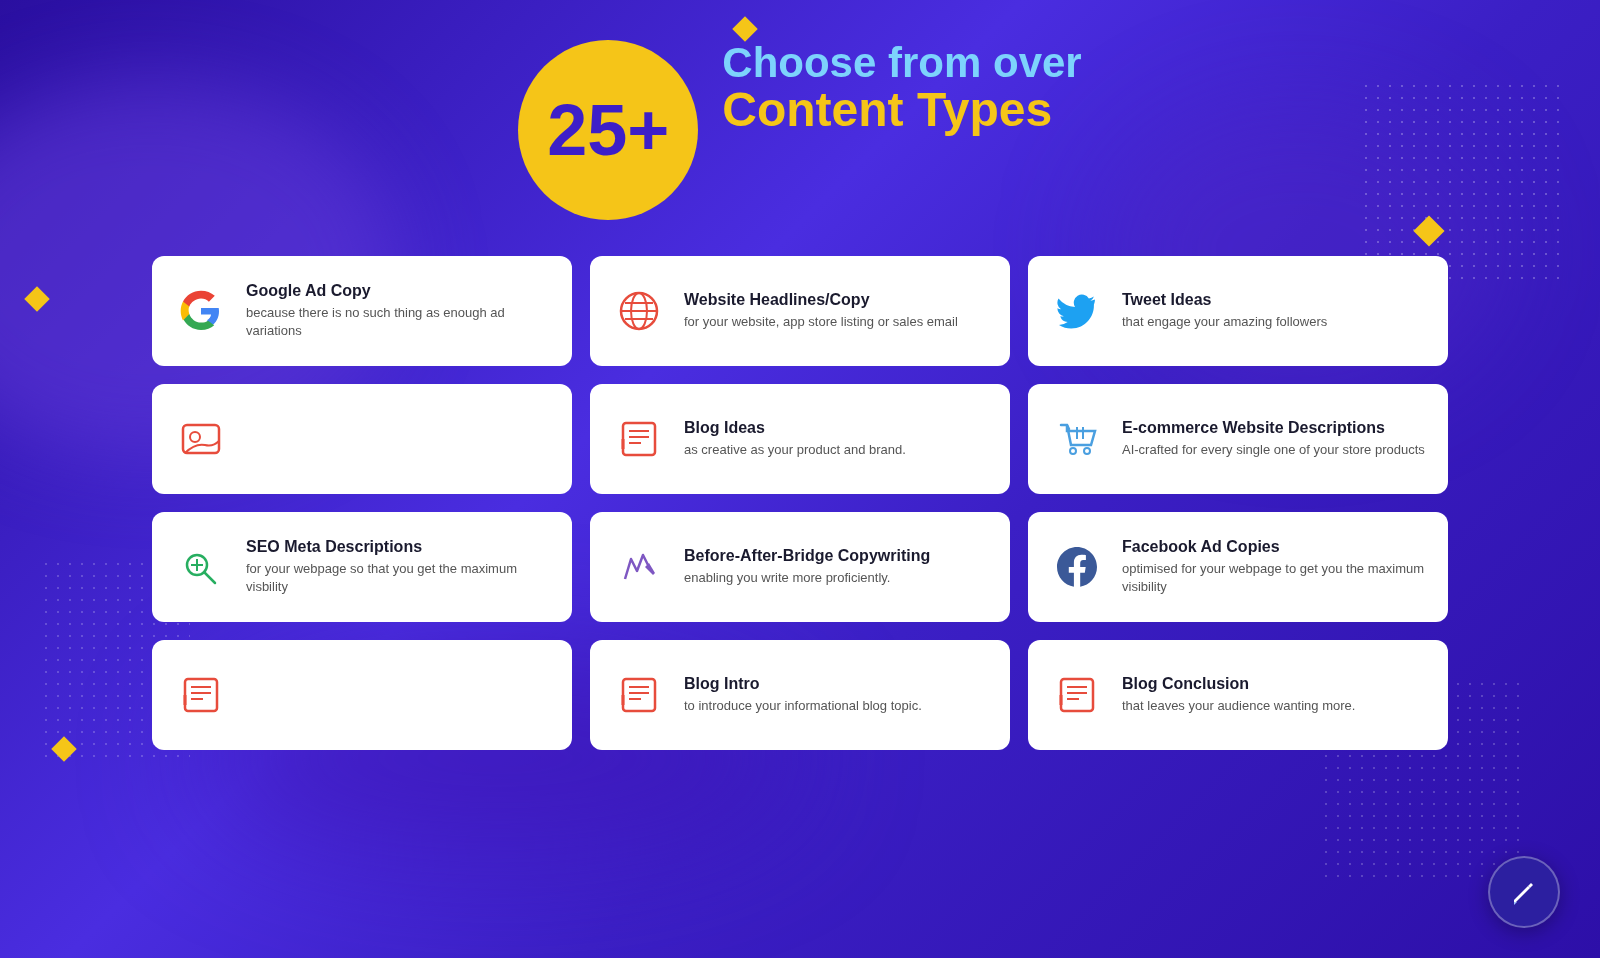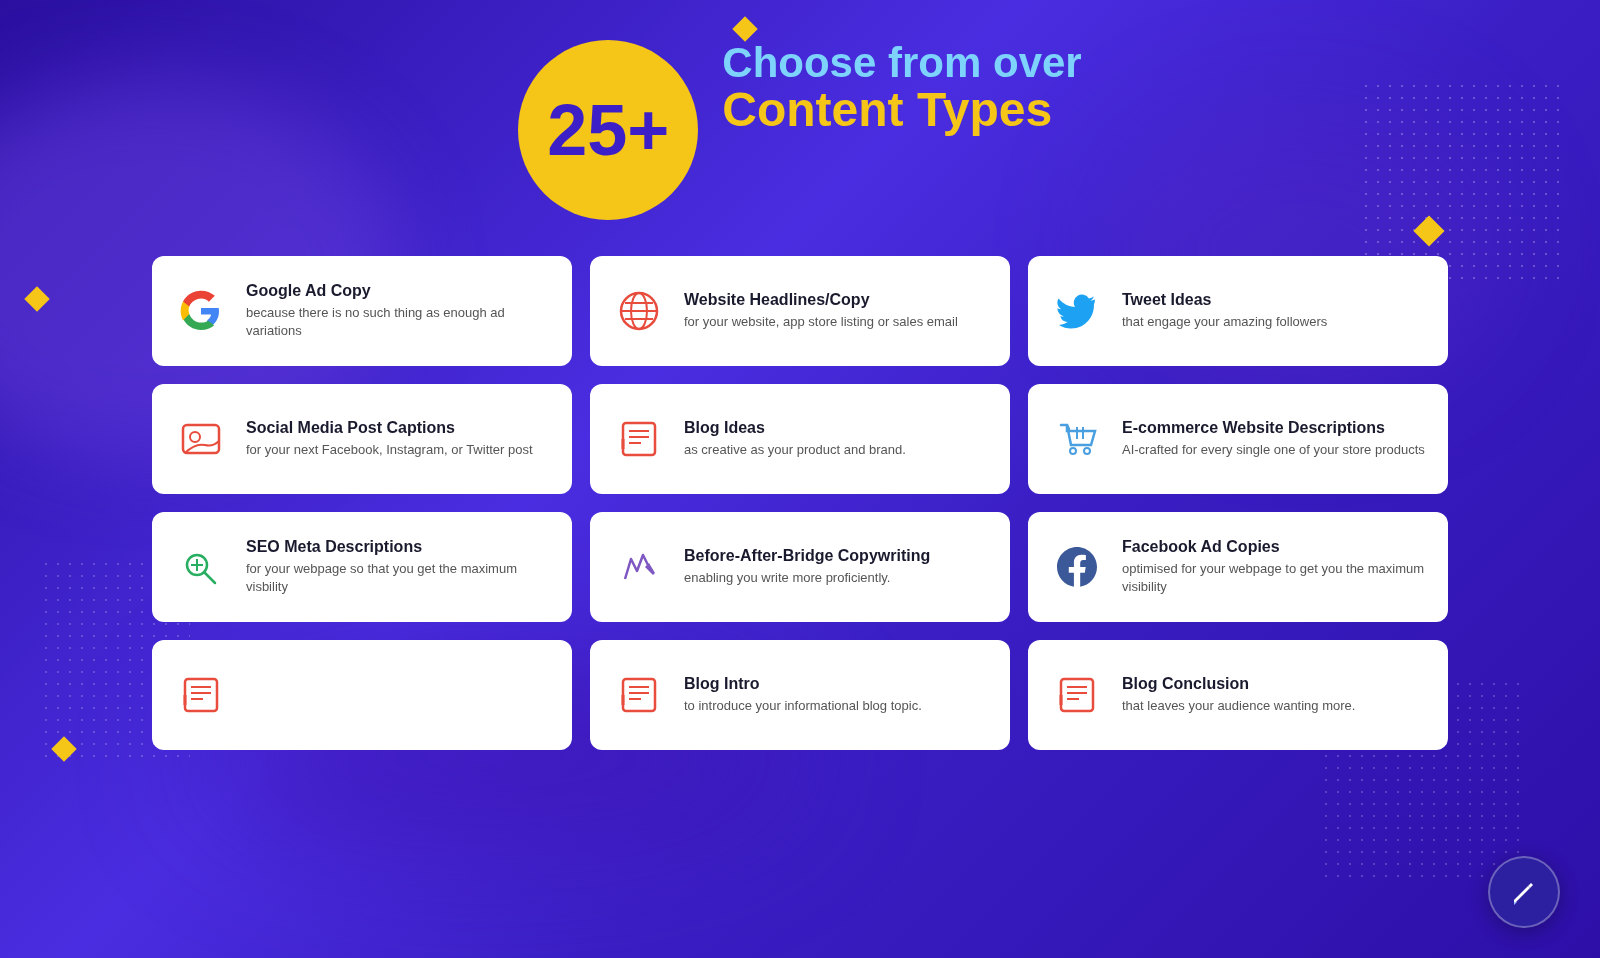--- a/index.html
+++ b/index.html
@@ -259,24 +259,20 @@
     </div>
   </div>
       <div class="card">
     <div class="card-icon">
       <svg width="44" height="44" viewBox="0 0 44 44">
       <rect x="4" y="8" width="36" height="28" rx="4" stroke="#e74c3c" stroke-width="2.5" fill="none"></rect>
       <circle cx="16" cy="20" r="5" stroke="#e74c3c" stroke-width="2" fill="none"></circle>
       <path d="M6 36 Q16 26 26 28 Q34 30 40 24" stroke="#e74c3c" stroke-width="2" fill="none"></path>
     </svg>
     </div>
-    <div class="card-text">
-      <div class="card-title">Social Media Post Captions</div>
-      <div class="card-desc">for your next Facebook, Instagram, or Twitter post</div>
-    </div>
   </div>
       <div class="card">
     <div class="card-icon">
       <svg width="44" height="44" viewBox="0 0 44 44">
       <rect x="6" y="6" width="32" height="32" rx="3" stroke="#e74c3c" stroke-width="2.5" fill="none"></rect>
       <line x1="12" y1="14" x2="32" y2="14" stroke="#e74c3c" stroke-width="2"></line>
       <line x1="12" y1="20" x2="32" y2="20" stroke="#e74c3c" stroke-width="2"></line>
       <line x1="12" y1="26" x2="24" y2="26" stroke="#e74c3c" stroke-width="2"></line>
       <line x1="6" y1="22" x2="6" y2="32" stroke="#e74c3c" stroke-width="3"></line>
     </svg>

